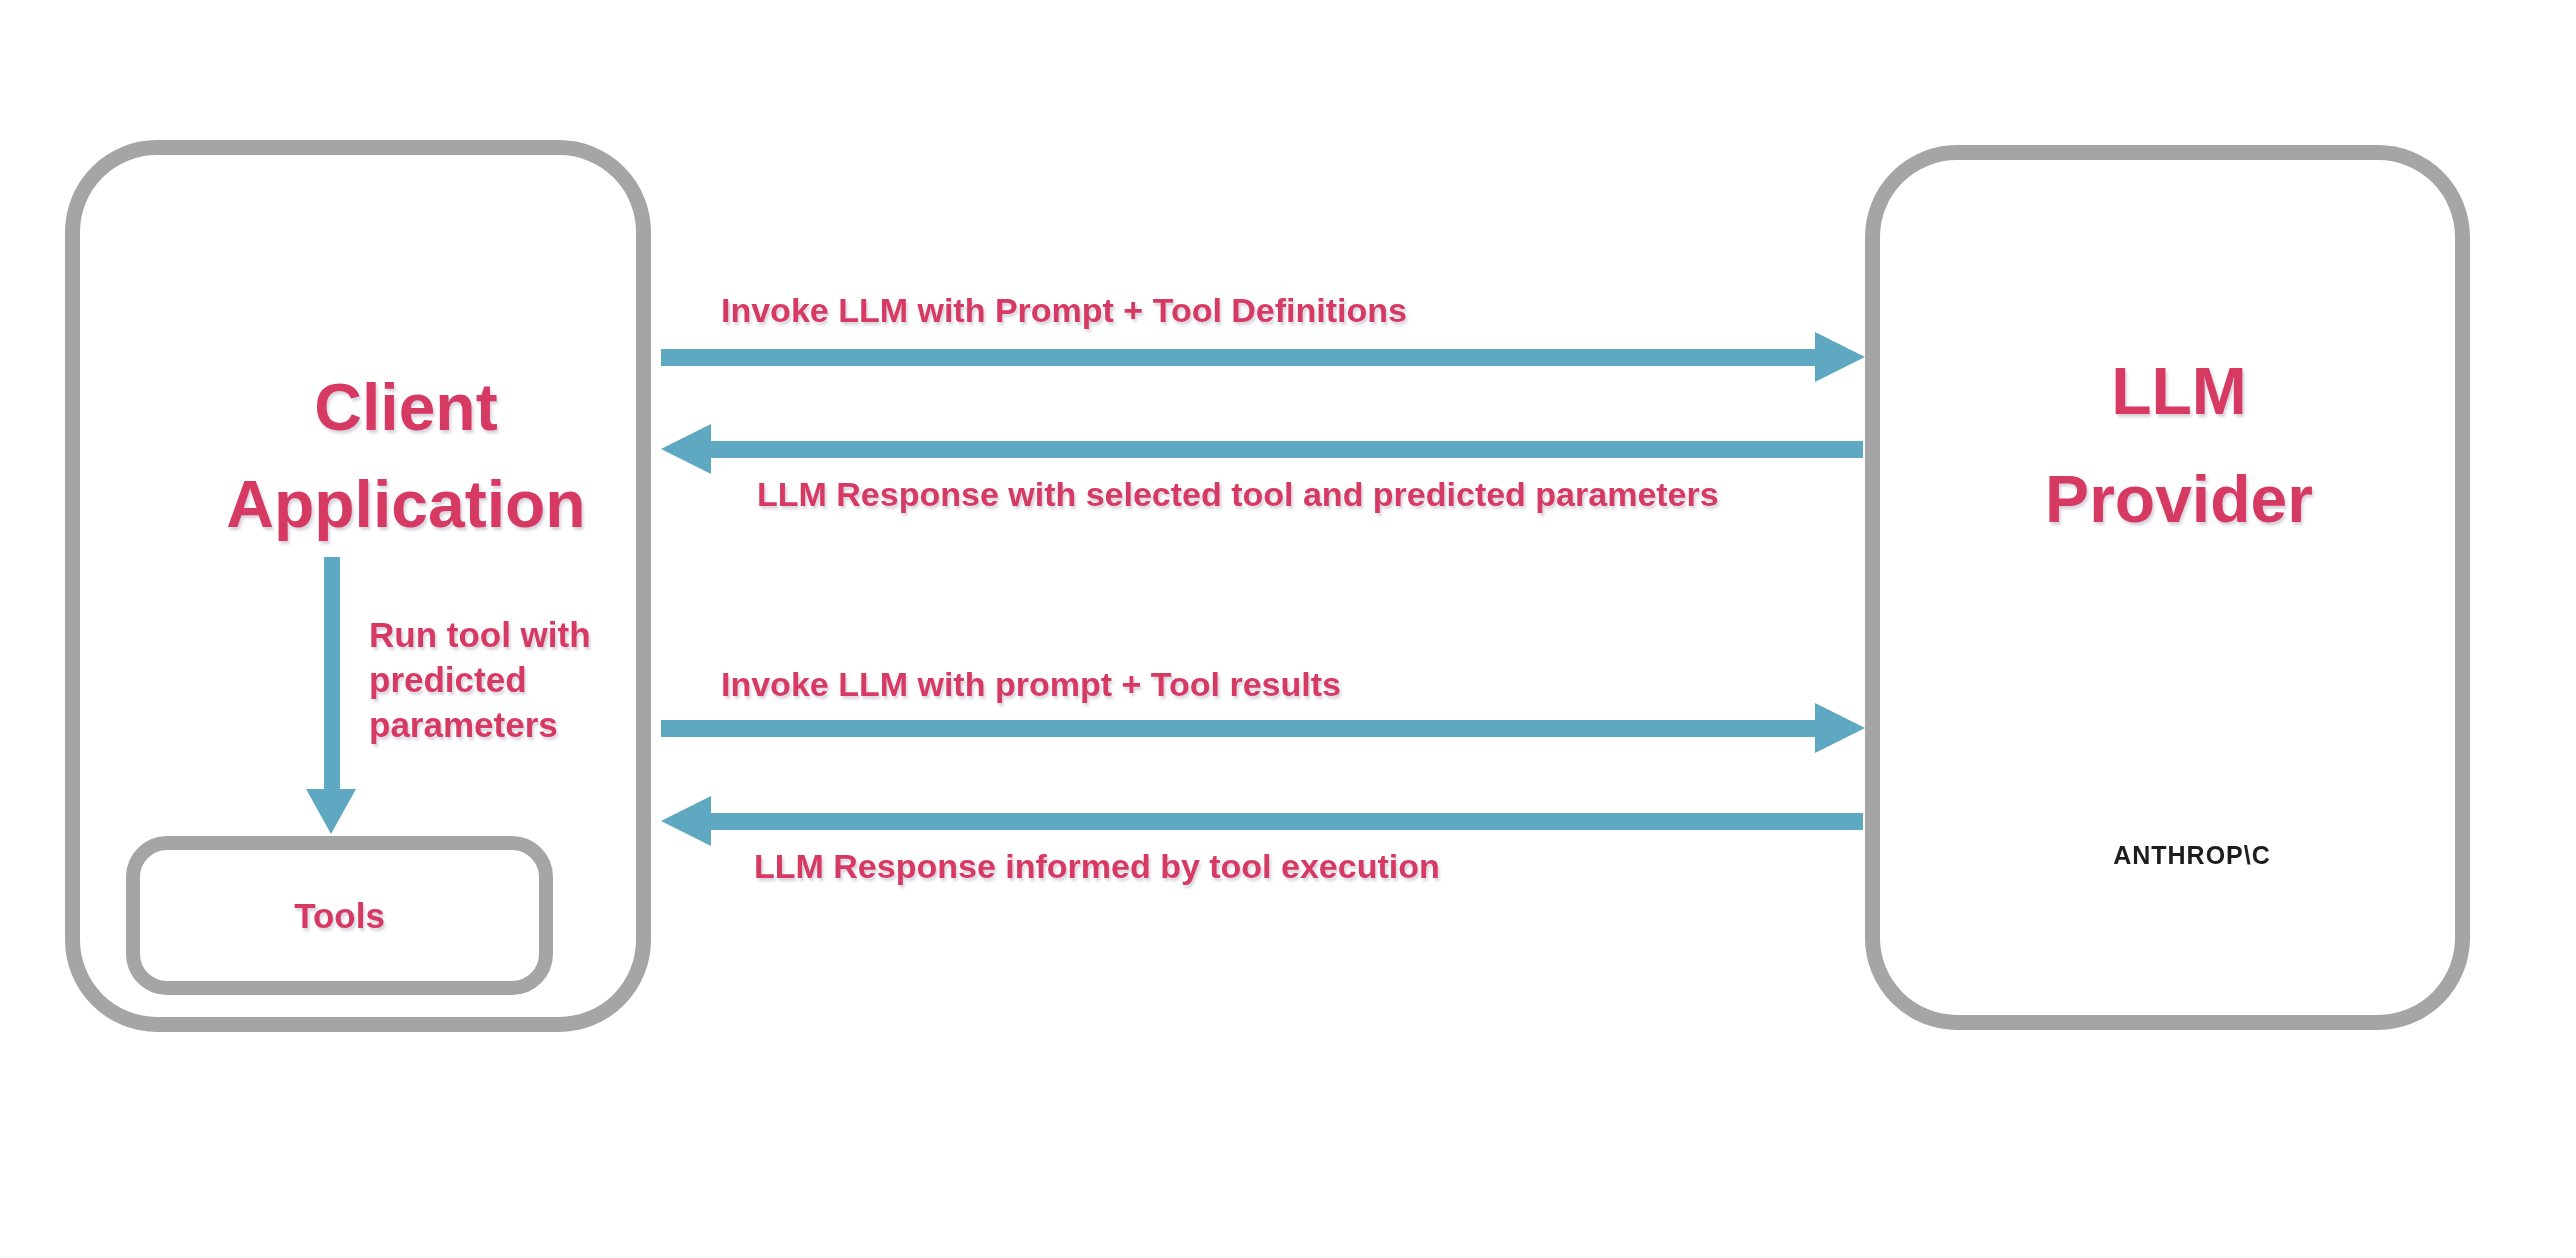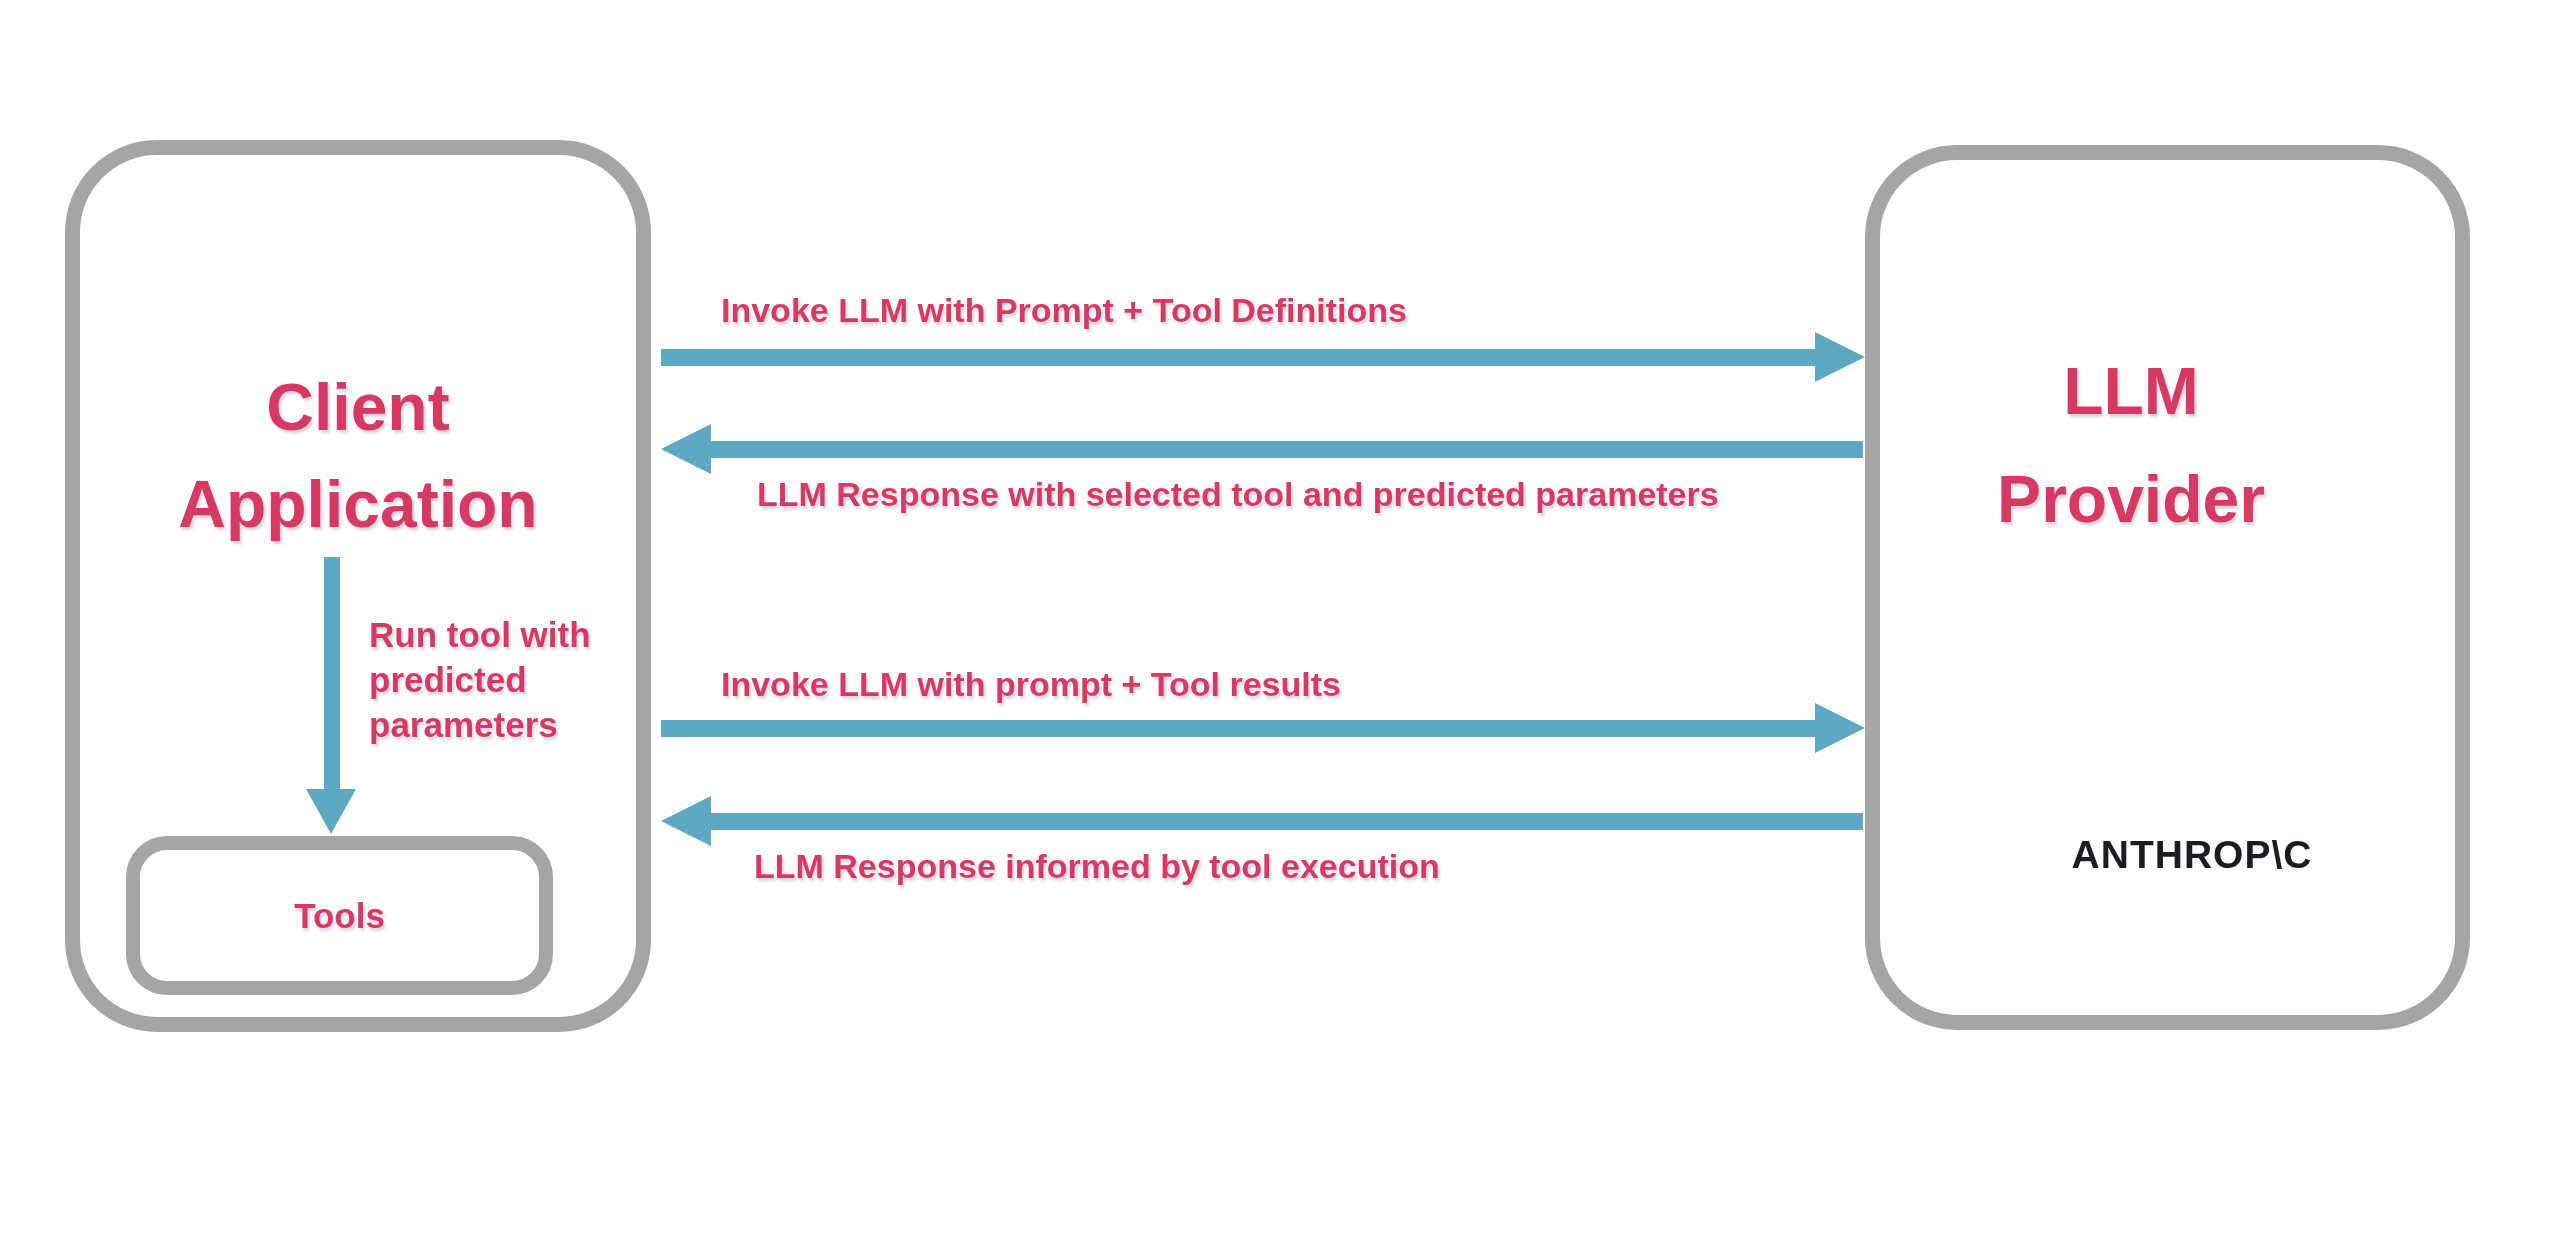--- a/index.html
+++ b/index.html
@@ -24,20 +24,21 @@
   #client-box { left: 65px;  top: 140px; width: 586px; height: 892px; }
   #llm-box    { left: 1865px; top: 145px; width: 605px; height: 885px; }
 
   .box-title {
     position: absolute;
     text-align: center;
     color: #d63a63;
     font-size: 66px;
     text-shadow: 1.9px 2.9px 2.9px rgba(125,105,145,0.30);
     white-space: nowrap;
+    padding-left: 48px;
   }
   #client-title { left: 65px;  width: 586px; top: 359px; line-height: 97px; }
   #llm-title    { left: 1865px; width: 532px; top: 337px; line-height: 108px; }
   .box-title span { display: block; }
 
   
   #tools-box {
     position: absolute;
     left: 126px; top: 836px; width: 427px; height: 159px;
     box-sizing: border-box;
@@ -85,21 +86,21 @@
     left: 369px; top: 612px;
     color: #d63a63; font-size: 35px; line-height: 45px;
     text-shadow: 1.9px 2.9px 2.9px rgba(125,105,145,0.30);
   }
   #run-tool-label span { display: block; }
 
   
   #anthropic-row {
     position: absolute; left: 1865px; width: 654px; top: 833px;
     text-align: center;
-    color: #1d1d21; font-size: 39px; line-height: 44px;
+    color: #1d1d21; font-size: 25px; line-height: 44px;
     letter-spacing: 1px; white-space: nowrap;
   }
   #openai-row {
     position: absolute; left: 1865px; width: 605px; top: 902px; height: 62px;
     display: flex; align-items: center; justify-content: center;
     gap: 11.6px;
   }
   #openai-wordmark { color: #1d1d21; font-size: 44px; white-space: nowrap; }
   #openai-logo { width: 58px; height: 58px; }
 </style>

